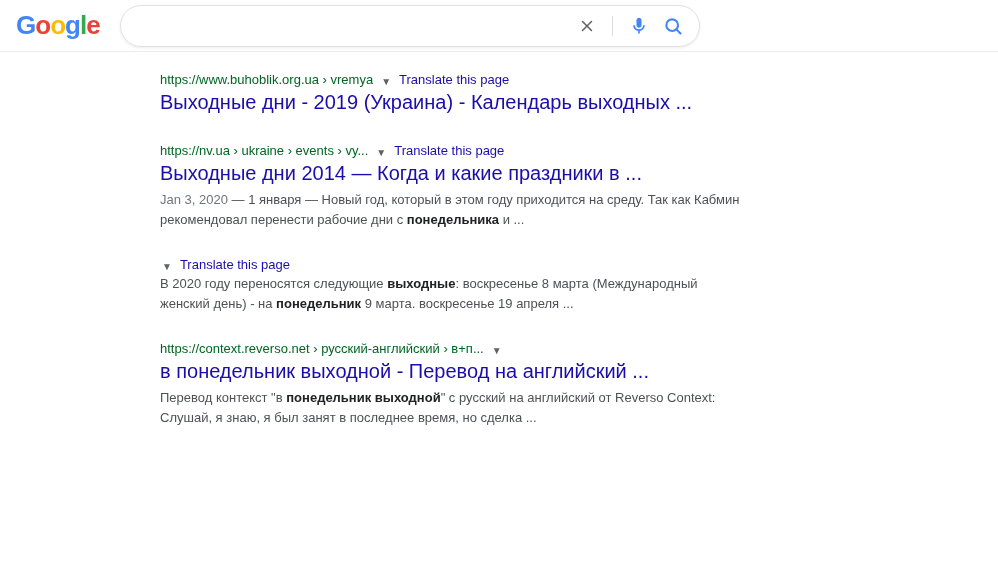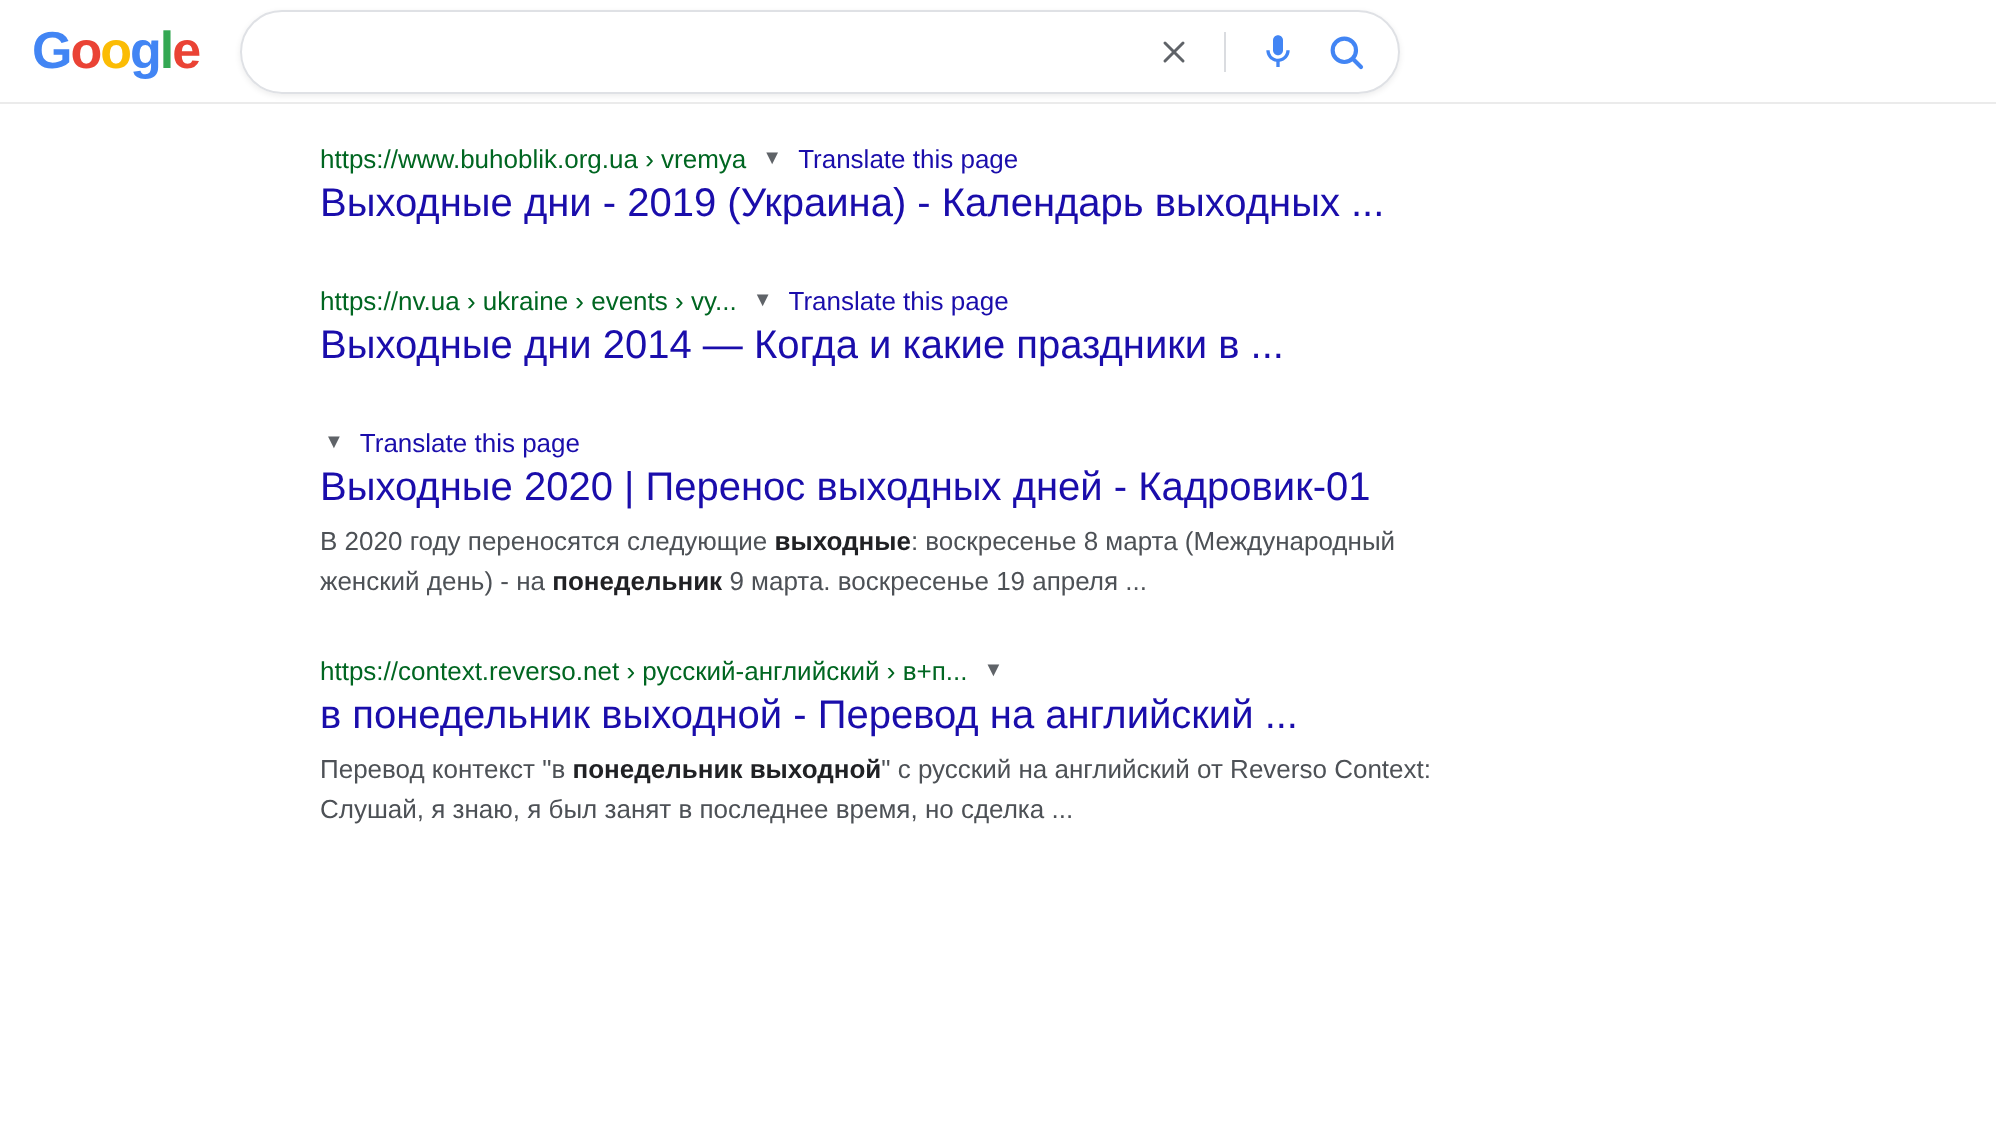--- a/index.html
+++ b/index.html
@@ -71,21 +71,21 @@
     
     .results-container {
       padding: 20px 160px;
       max-width: 900px;
     }
     .result-item {
       margin-bottom: 28px;
     }
     .result-url-line {
       display: flex;
-      align-items: center;
+      align-items: flex-end;
       gap: 6px;
       margin-bottom: 2px;
     }
     .result-url-green {
       color: #006621;
       font-size: 13px;
     }
     .arrow-btn {
       background: none;
       border: none;
@@ -166,28 +166,30 @@
     <a class="result-title" href="#">Выходные дни - 2019 (Украина) - Календарь выходных ...</a>
   </div>
 
   <div class="result-item">
     <div class="result-url-line">
       <span class="result-url-green">https://nv.ua › ukraine › events › vy...</span>
       <button class="arrow-btn">▼</button>
       <a class="translate-link" href="#">Translate this page</a>
     </div>
     <a class="result-title" href="#">Выходные дни 2014 — Когда и какие праздники в ...</a>
+    <div class="result-snippet">
+      <span class="result-date">Jan 3, 2020</span> — 1 января — Новый год, который в этом году приходится на среду. Так как Кабмин рекомендовал перенести рабочие дни с <b>понедельника</b> и ...
+    </div>
   </div>
 
   <div class="result-item">
     <div class="result-url-line">
       <button class="arrow-btn">▼</button>
       <a class="translate-link" href="#">Translate this page</a>
     </div>
-    <a class="result-title" href="#">Выходные 2020 | Перенос выходных дней - Кадровик-01</a>
     <div class="result-snippet">
       В 2020 году переносятся следующие <b>выходные</b>: воскресенье 8 марта (Международный женский день) - на <b>понедельник</b> 9 марта. воскресенье 19 апреля ...
     </div>
   </div>
 
   <div class="result-item">
     <div class="result-url-line">
       <span class="result-url-green">https://context.reverso.net › русский-английский › в+п...</span>
       <button class="arrow-btn">▼</button>
     </div>

